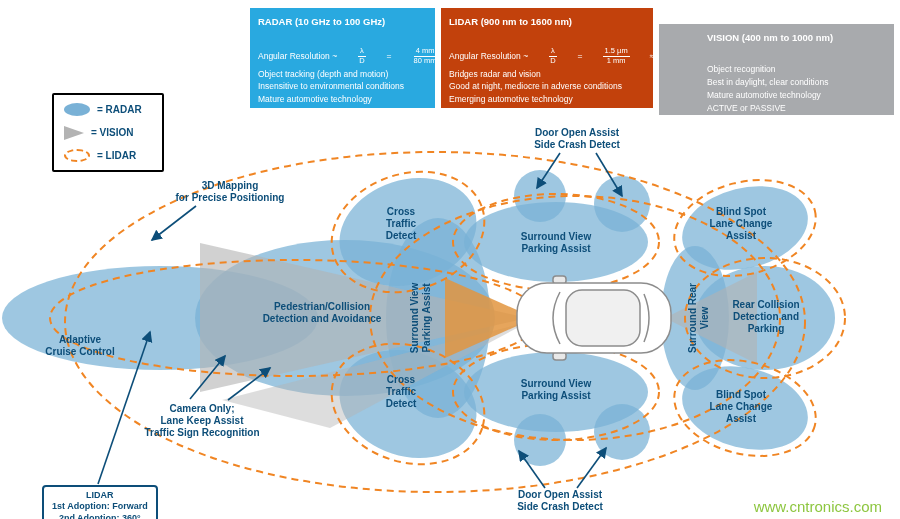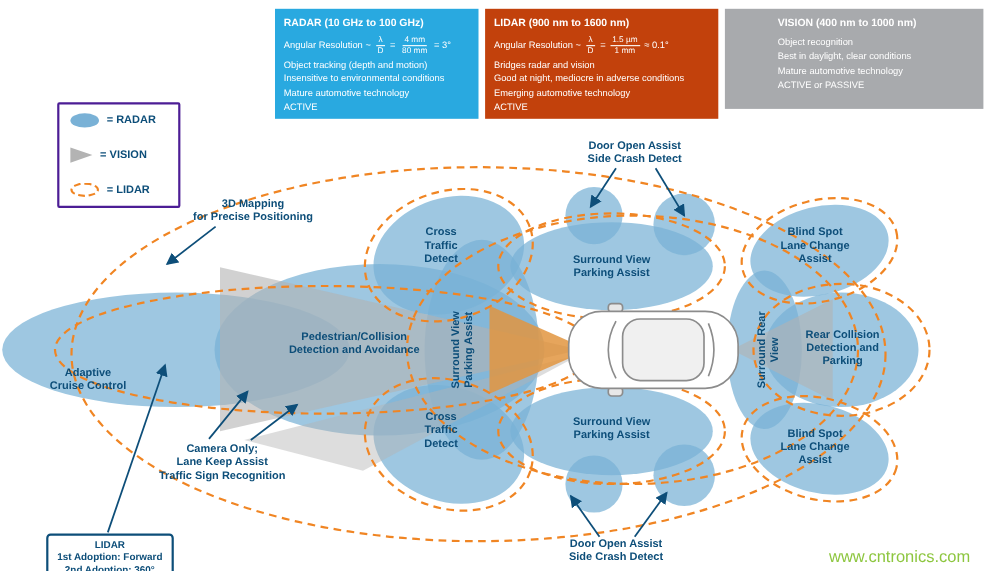--- a/index.html
+++ b/index.html
@@ -2,33 +2,33 @@
 <html><head>
 <meta charset="utf-8">
 <style>
   * { margin:0; padding:0; box-sizing:border-box; }
   body { font-family:"Liberation Sans", sans-serif; background:#ffffff; }
   #stage { position:relative; width:900px; height:519px; background:#ffffff; overflow:hidden; }
   svg.diagram { position:absolute; left:0; top:0; }
 
   
   .infobox { position:absolute; color:#fff; padding:7px 8px; font-size:8.5px; line-height:1.5; }
-  .infobox .ib-title { font-weight:bold; font-size:9.5px; margin-bottom:3px; white-space:nowrap; }
+  .infobox .ib-title { font-weight:bold; font-size:9.5px; margin-bottom:18px; white-space:nowrap; }
   .infobox .bline { white-space:nowrap; }
   .box-radar  { left:250px; top:8px;  width:185px; height:100px; background:#29a9e0; }
   .box-lidar  { left:441px; top:8px;  width:212px; height:100px; background:#c2410c; }
-  .box-vision { left:659px; top:8px;  width:235px; height:91px;  background:#a8aaad;padding-left:48px; }
-  .formula { display:flex; align-items:center; gap:4px; margin:1px 0 2px 0; white-space:nowrap; }
+  .box-vision { left:659px; top:24px;  width:235px; height:91px;  background:#a8aaad;padding-left:48px; }
+  .formula { display:flex; align-items:center; gap:20px; margin:1px 0 2px 0; white-space:nowrap; }
   .frac { display:inline-flex; flex-direction:column; align-items:center; font-size:7.5px; line-height:1.15; }
   .frac .num { border-bottom:1px solid #fff; padding:0 2px; }
   .frac .den { padding:0 2px; }
 
   
-  .legend { position:absolute; left:52px; top:93px; width:112px; height:96px; background:#fff;
-            border:2px solid #4c1d95; border-radius:2px; padding:8px 10px; display:flex;
+  .legend { position:absolute; left:52px; top:93px; width:112px; height:79px; background:#fff;
+            border:2px solid #000000; border-radius:2px; padding:8px 10px; display:flex;
             flex-direction:column; justify-content:space-between; }
   .legend-row { display:flex; align-items:center; gap:7px; font-size:10px; font-weight:bold; color:#0d4e79; }
   .sw-radar { width:26px; height:13px; background:#79b1d6; border-radius:50%; flex:none; }
   .sw-vision { width:0; height:0; border-top:7px solid transparent; border-bottom:7px solid transparent;
                border-left:20px solid #b3b3b3; flex:none; }
   .sw-lidar { width:26px; height:13px; border:2px dashed #f08523; border-radius:50%; flex:none; }
 
   
   .lbl { position:absolute; transform:translate(-50%,-50%); text-align:center;
          font-size:10px; font-weight:bold; color:#0d4e79; white-space:pre-line; line-height:1.2; }

